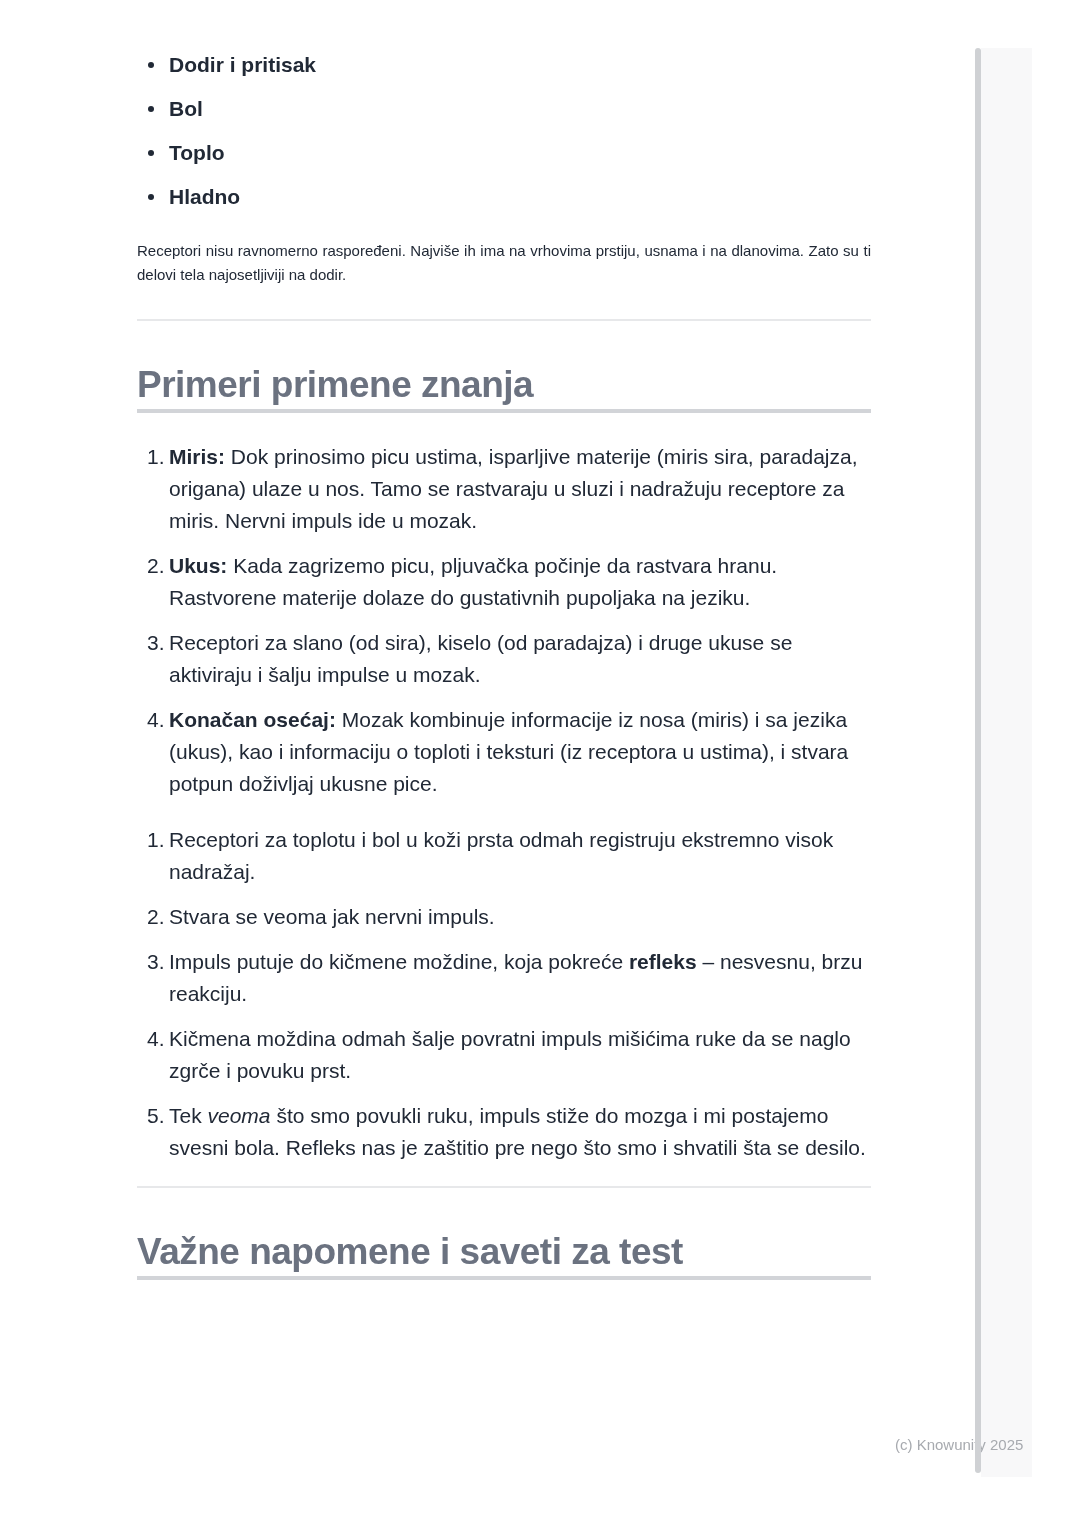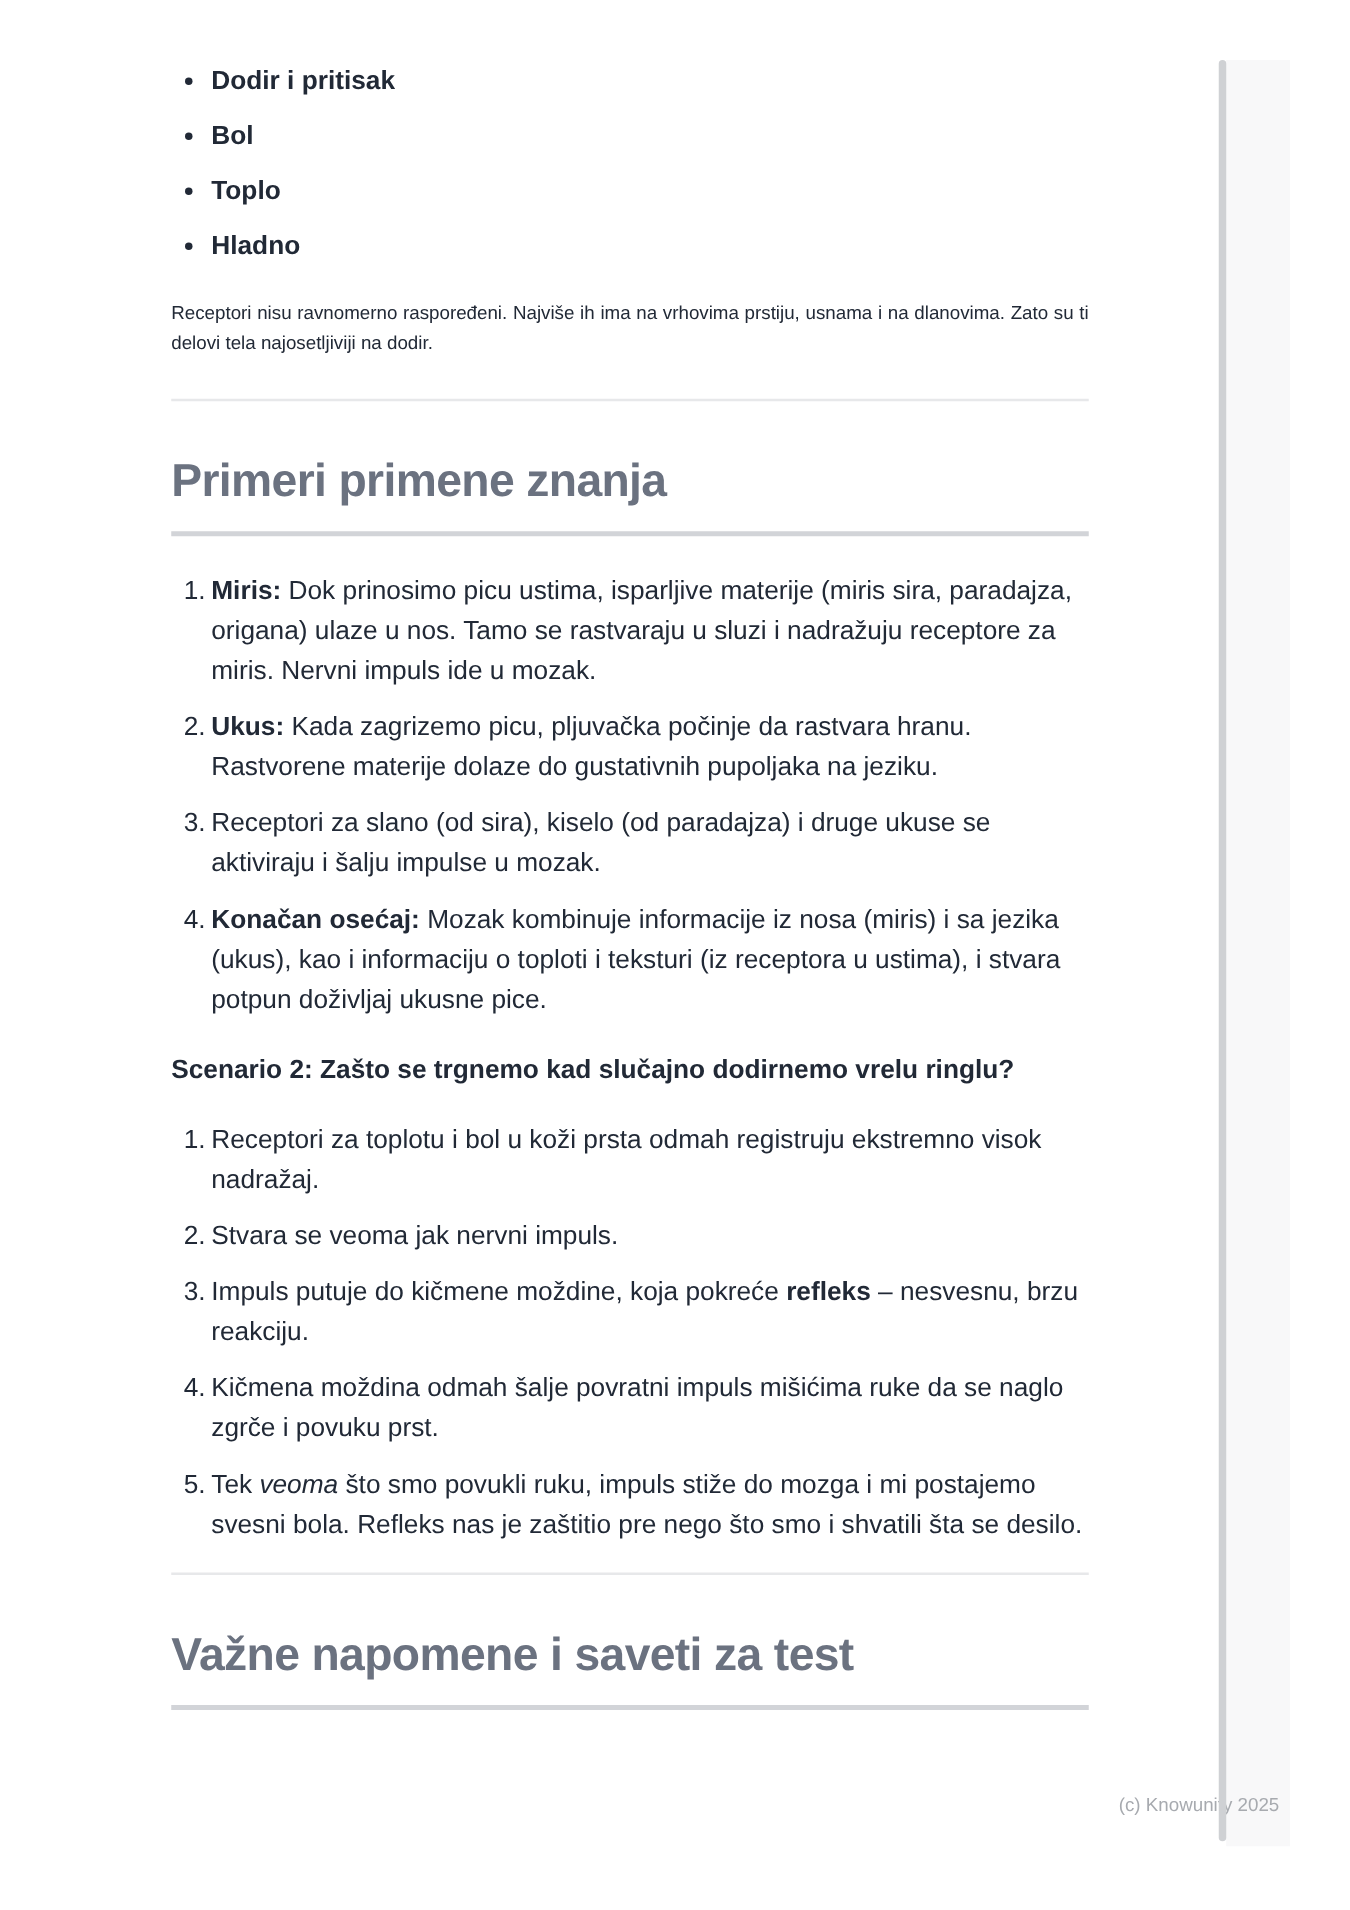--- a/index.html
+++ b/index.html
@@ -61,21 +61,21 @@
   hr.thin.second{margin-top:22px;}
   
   h2.section{
     margin:44px 0 0 0;
     font-size:37px;
     line-height:40px;
     font-weight:bold;
     letter-spacing:-0.5px;
     color:var(--heading-color);
     border-bottom:4px solid var(--divider-thick);
-    padding-bottom:20px;
+    padding-bottom:4px;
   }
   
   h3.scenario{
     margin:28px 0 0 0;
     font-size:21px;
     line-height:32px;
     font-weight:bold;
   }
   h3.scenario.second{margin-top:24px;}
   
@@ -168,21 +168,20 @@
     <li>
       <span class="num">3.</span>
       <span>Receptori za slano (od sira), kiselo (od paradajza) i druge ukuse se aktiviraju i šalju impulse u mozak.</span>
     </li>
     <li>
       <span class="num">4.</span>
       <span class="b">Konačan osećaj:</span><span> Mozak kombinuje informacije iz nosa (miris) i sa jezika (ukus), kao i informaciju o toploti i teksturi (iz receptora u ustima), i stvara potpun doživljaj ukusne pice.</span>
     </li>
   </ol>
 
-  <h3 class="scenario second">Scenario 2: Zašto se trgnemo kad slučajno dodirnemo vrelu ringlu?</h3>
 
   <ol class="steps second">
     <li>
       <span class="num">1.</span>
       <span>Receptori za toplotu i bol u koži prsta odmah registruju ekstremno visok nadražaj.</span>
     </li>
     <li>
       <span class="num">2.</span>
       <span>Stvara se veoma jak nervni impuls.</span>
     </li>

